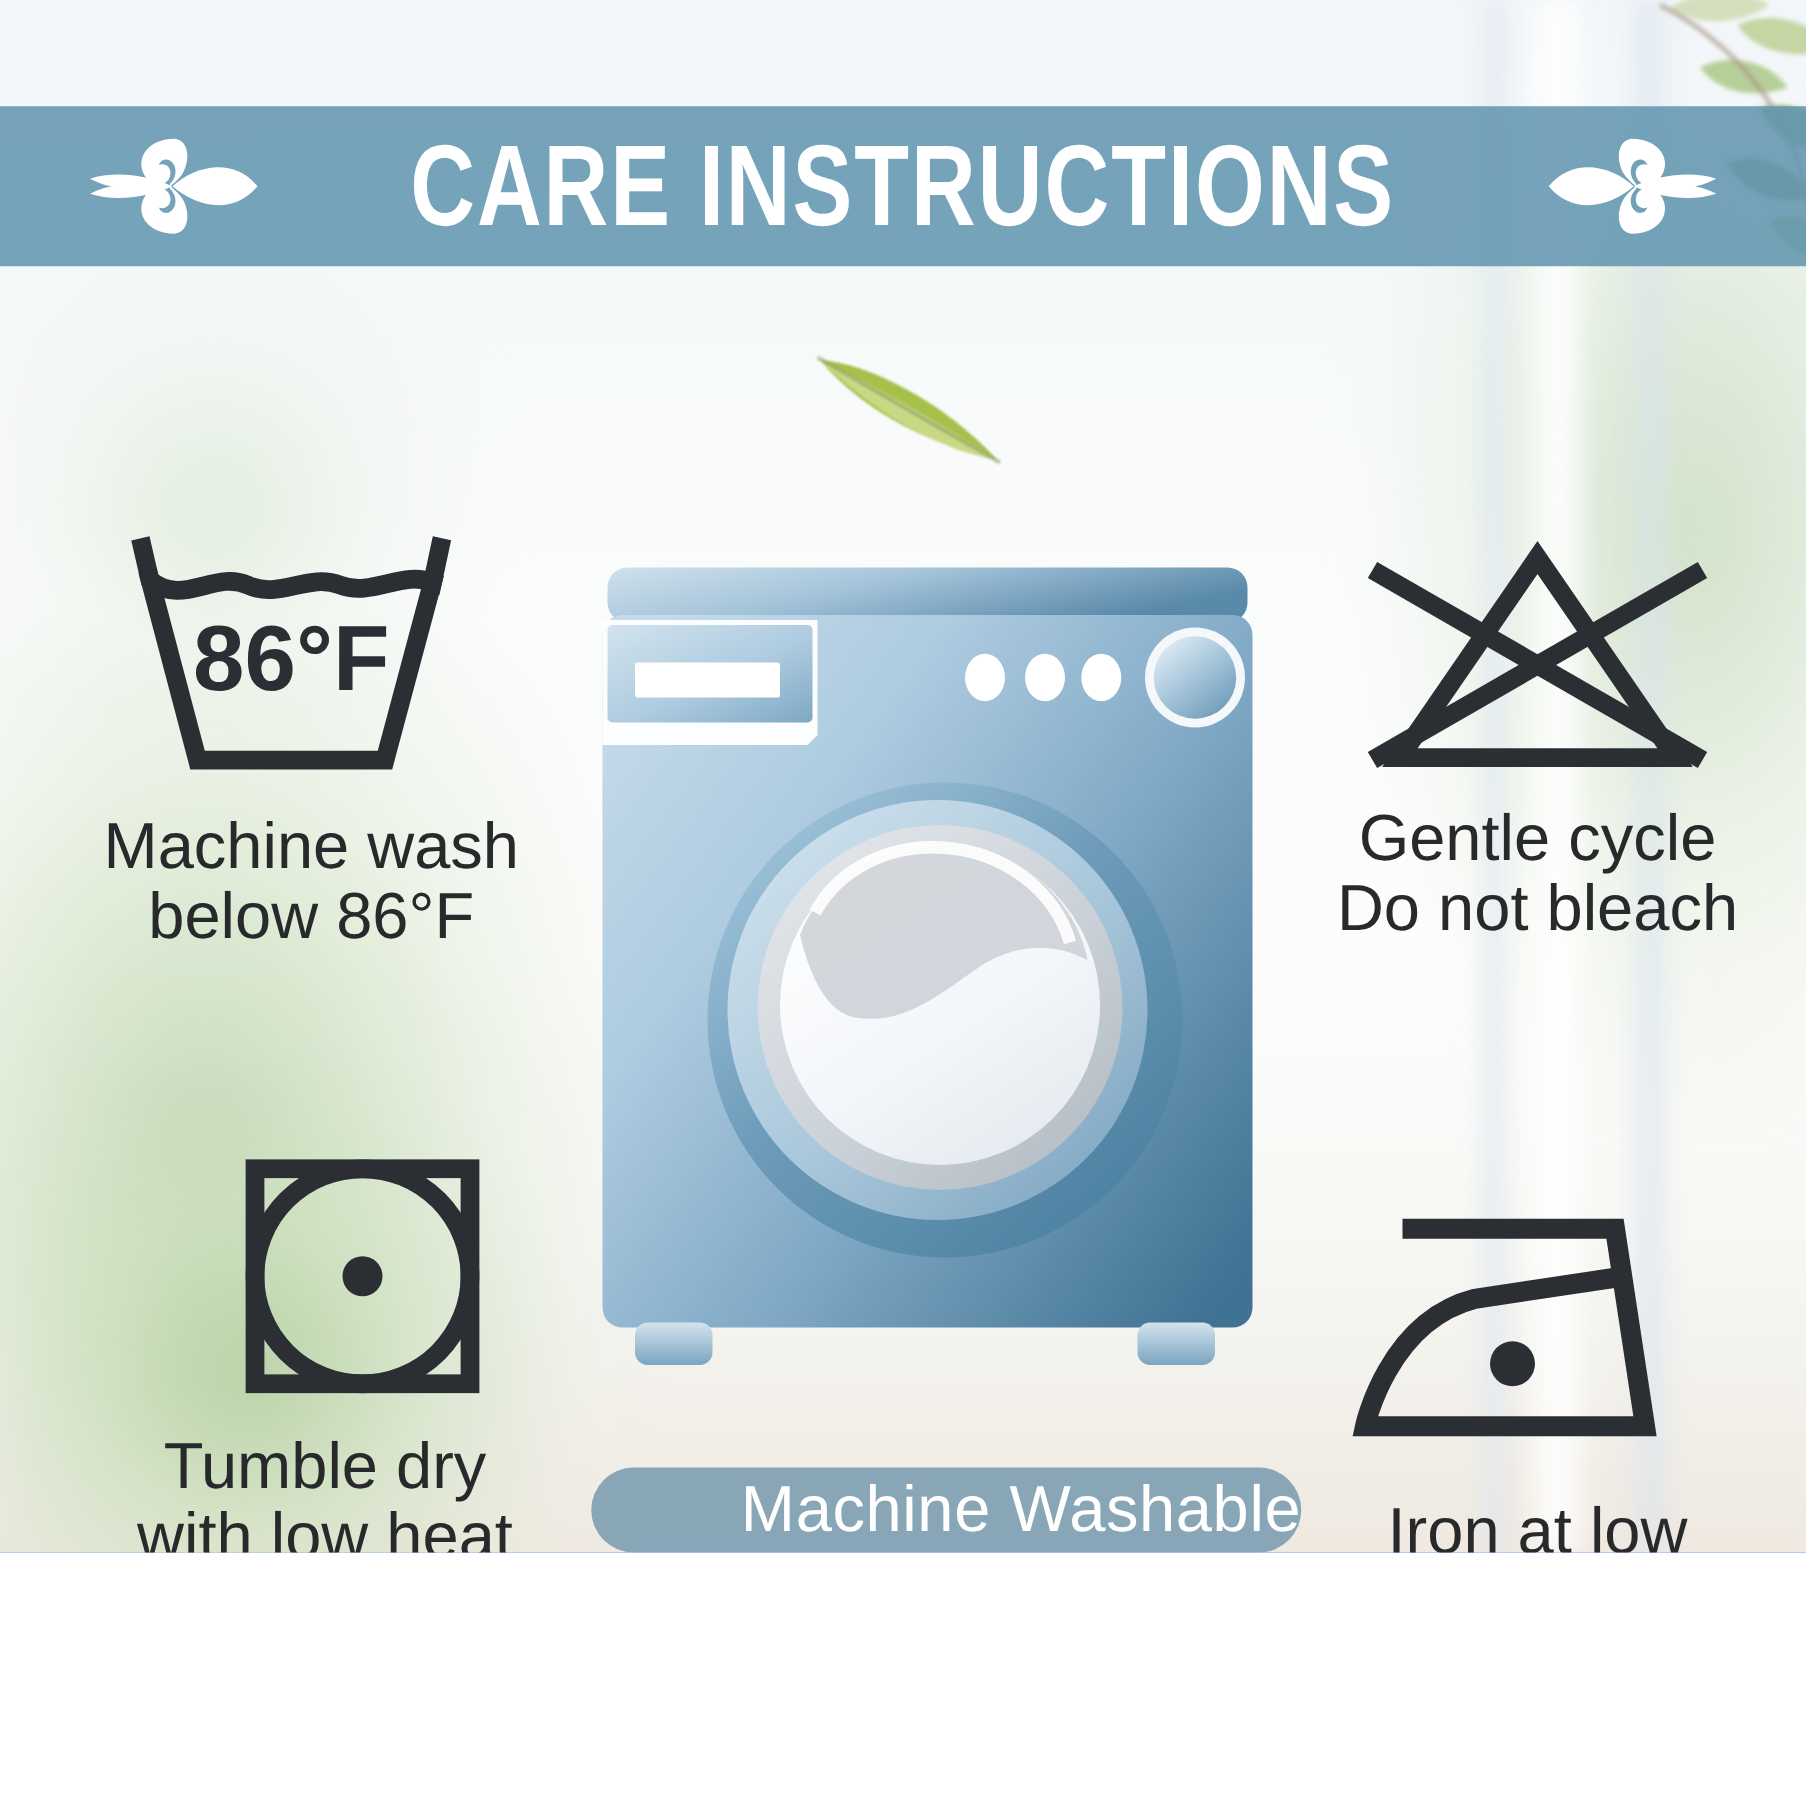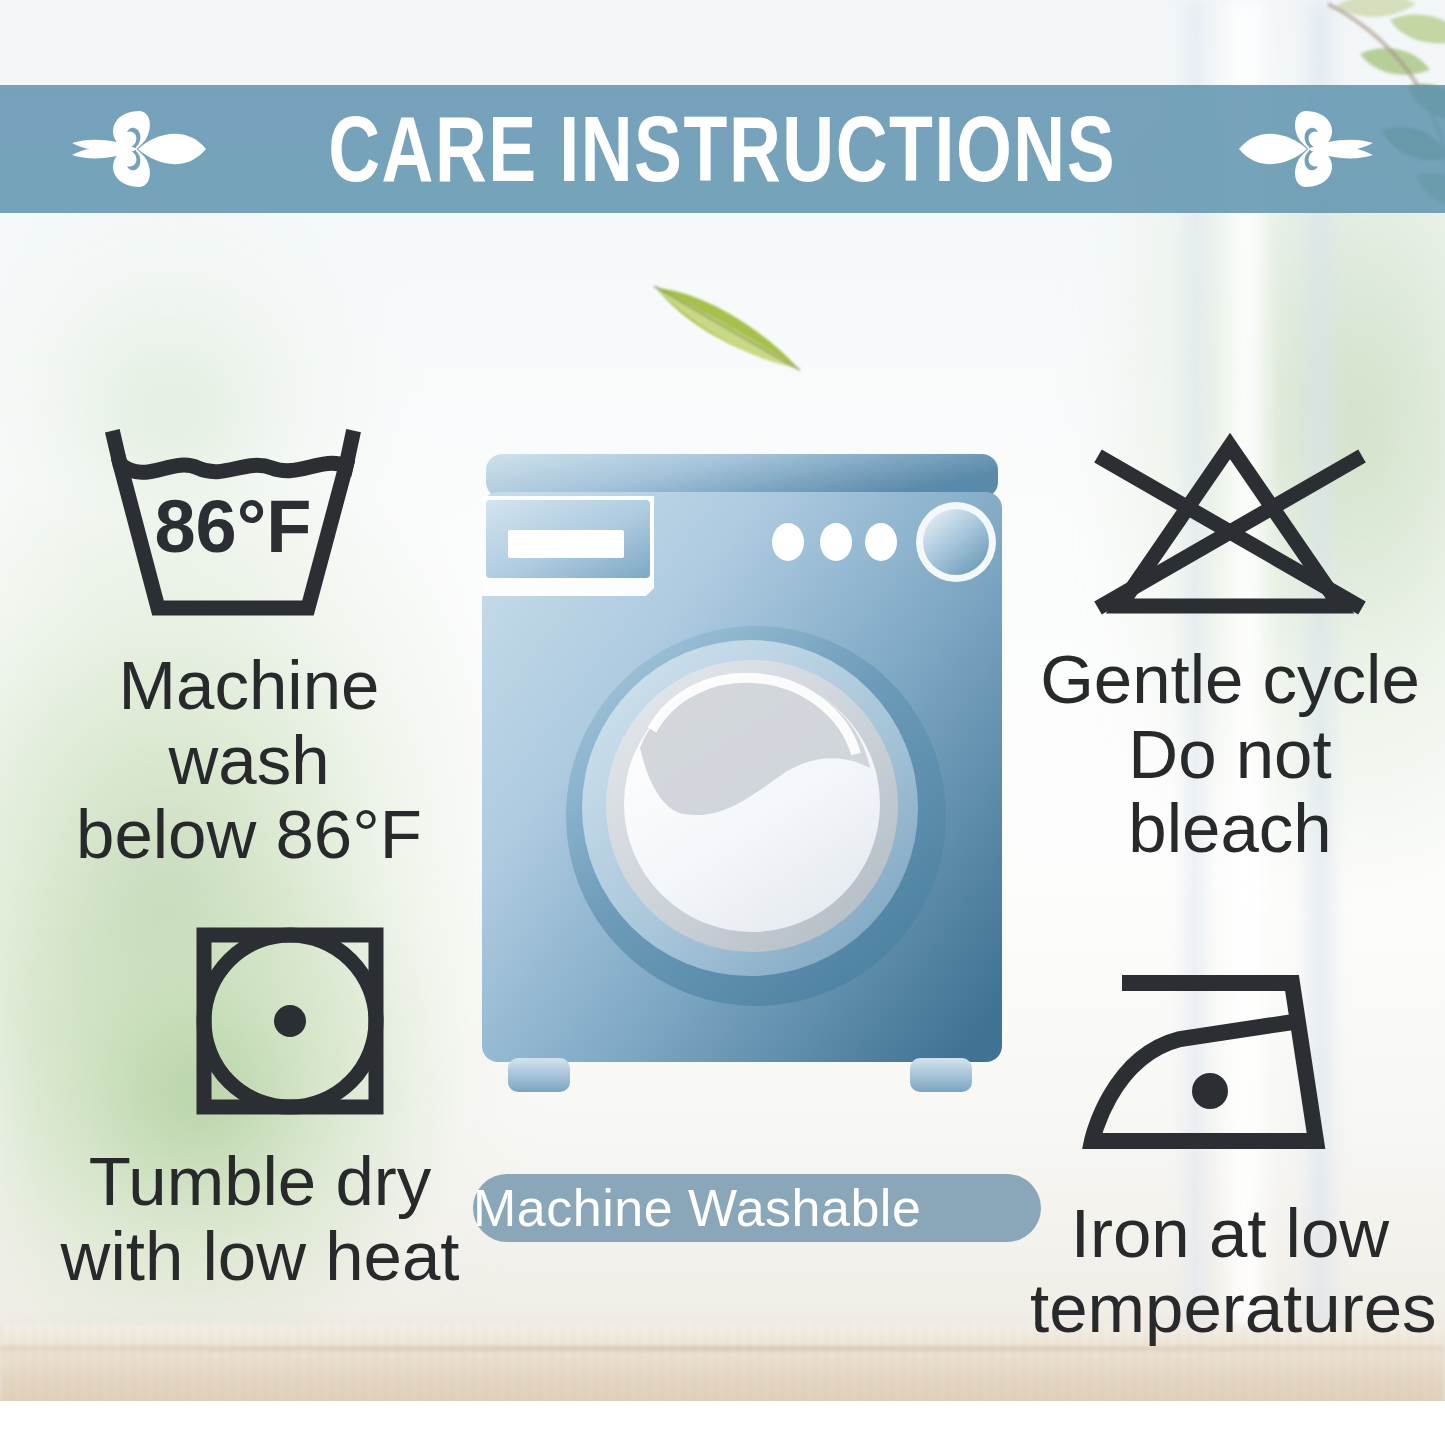--- a/index.html
+++ b/index.html
@@ -3,21 +3,21 @@
 <meta charset="utf-8">
 <style>
   html, body {
     margin: 0; padding: 0;
     width: 1445px; height: 1445px;
     overflow: hidden;
     font-family: "Liberation Sans", sans-serif;
   }
   #stage {
     position: relative;
-    width: 1445px; height: 1401px;
+    width: 1445px; height: 1242px;
     overflow: hidden;
     background: #3b82f6;
   }
 
   
   .bg-base {
     position: absolute; inset: 0;
     background:
       linear-gradient(to bottom,
         #f2f6f8 0%, #f6f9fa 18%, #fbfcfc 40%, #fdfdfc 62%, #f7f7f4 80%, #f2efe9 92%, #efe9e0 100%);
@@ -116,21 +116,21 @@
     position: absolute; left: 648px; top: 276px;
     width: 164px; height: 96px;
   }
 
   
   .care-item { position: absolute; }
   .care-icon { display: block; }
   .care-text {
     margin-top: 16px;
     color: #27292b;
-    font-size: 69px;
+    font-size: 52px;
     line-height: 1.08;
     font-weight: 400;
     white-space: pre-line;
     font-family: "Liberation Sans", sans-serif;
   }
   #care-wash      { left: 34px;   top: 428px;  width: 430px; text-align: center; }
   #care-bleach    { left: 1030px; top: 428px;  width: 400px; text-align: center; }
   #care-dry       { left: 60px;   top: 921px;  width: 400px; text-align: center; }
   #care-iron      { left: 1030px; top: 965px;  width: 400px; text-align: center; }
 
@@ -141,21 +141,21 @@
 
   
   .machine { position: absolute; left: 440px; top: 430px; width: 600px; height: 720px; }
 
   
   .badge {
     position: absolute; left: 473px; top: 1174px;
     width: 568px; height: 68px;
     background: rgba(122,156,177,0.88);
     border-radius: 34px;
-    display: flex; align-items: center; justify-content: flex-start;
+    display: flex; align-items: center; justify-content: flex-end;
   }
   .badge-label {
     color: #ffffff;
     font-size: 52px;
     font-weight: 400;
     letter-spacing: 0.5px;
     line-height: 1;
     font-family: "Liberation Sans", sans-serif;
   }
 </style>

